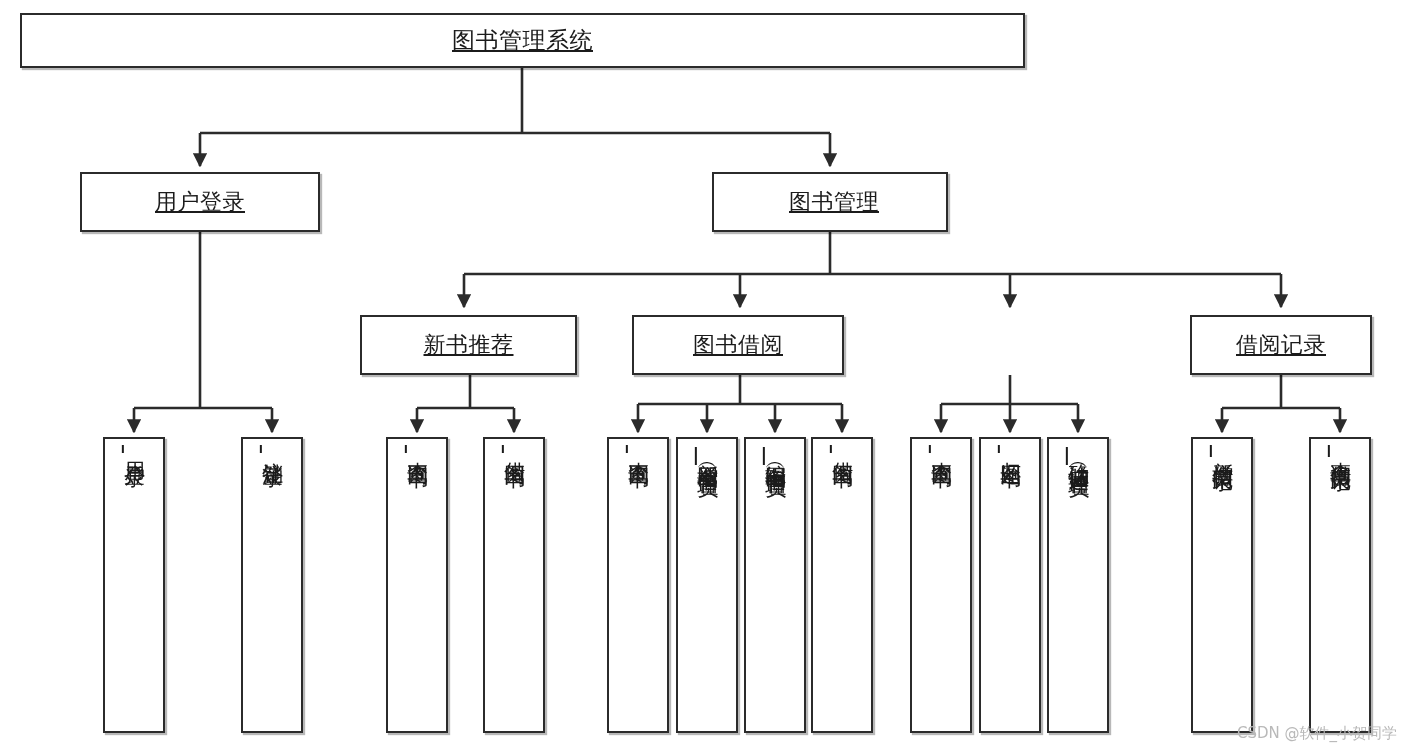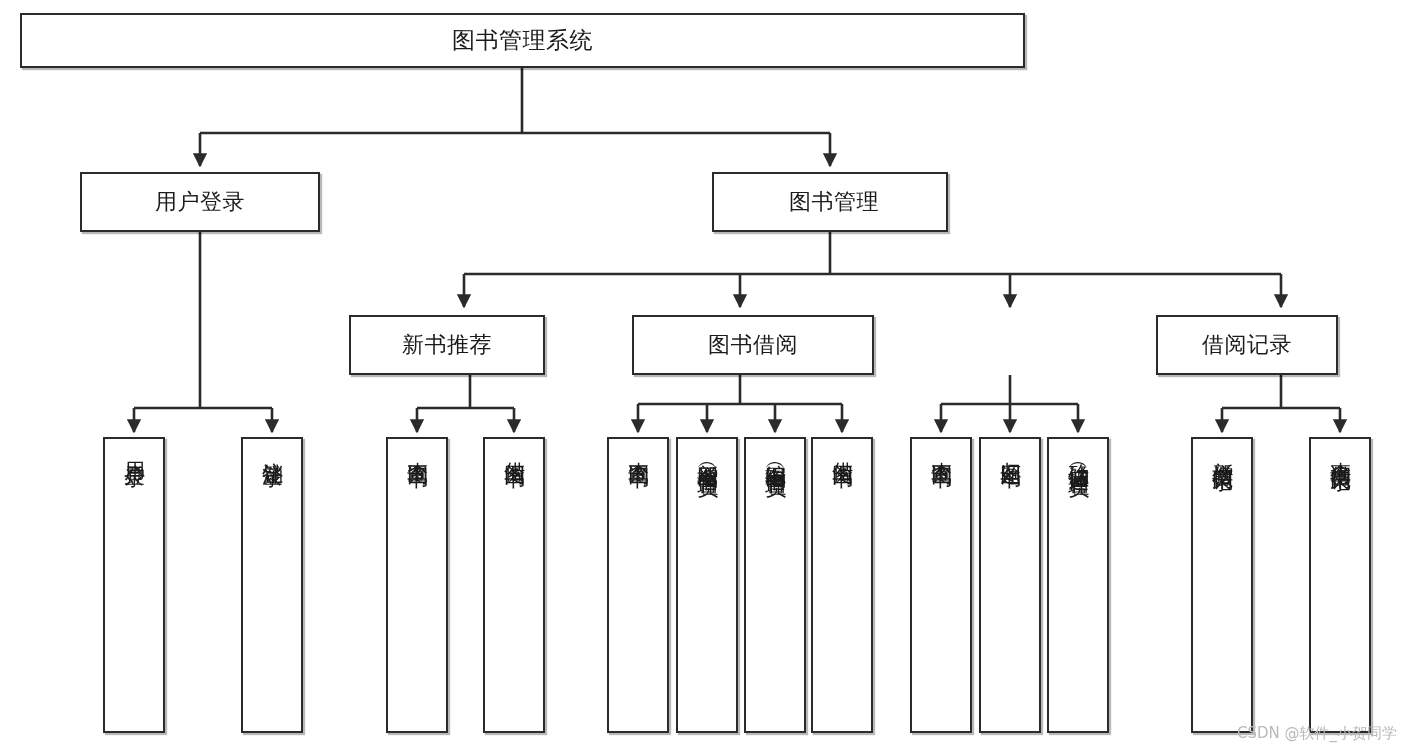--- a/index.html
+++ b/index.html
@@ -24,20 +24,21 @@
     align-items:center;
     justify-content:center;
     color:#1b1b1b;
   }
   .node .lbl{
     display:block;
     text-align:center;
     line-height:1.22;
     letter-spacing:0.5px;
     white-space:nowrap;
+    text-decoration:underline;
   }
 
   
   .node.h .lbl{font-size:22px;}
   .node.root .lbl{font-size:23px;}
 
   
   .node.v{
     align-items:flex-start;
     justify-content:center;
@@ -124,27 +125,27 @@
     <span class="lbl">图书管理系统</span>
   </div>
 
   <div class="node h" style="left:80px;top:172px;width:240px;height:60px;">
     <span class="lbl">用户登录</span>
   </div>
   <div class="node h" style="left:712px;top:172px;width:236px;height:60px;padding-left:8px;">
     <span class="lbl">图书管理</span>
   </div>
 
-  <div class="node h" style="left:349px;top:315px;width:196px;height:60px;">
+  <div class="node h" style="left:360px;top:315px;width:217px;height:60px;">
     <span class="lbl">新书推荐</span>
   </div>
-  <div class="node h" style="left:632px;top:315px;width:242px;height:60px;">
+  <div class="node h" style="left:632px;top:315px;width:212px;height:60px;">
     <span class="lbl">图书借阅</span>
   </div>
-  <div class="node h" style="left:1156px;top:315px;width:182px;height:60px;">
+  <div class="node h" style="left:1190px;top:315px;width:182px;height:60px;">
     <span class="lbl">借阅记录</span>
   </div>
 
   <div class="node v" style="left:103px;top:437px;width:62px;height:296px;">
     <span class="lbl">用户登录</span>
   </div>
   <div class="node v" style="left:241px;top:437px;width:62px;height:296px;">
     <span class="lbl">注销登录</span>
   </div>
 

